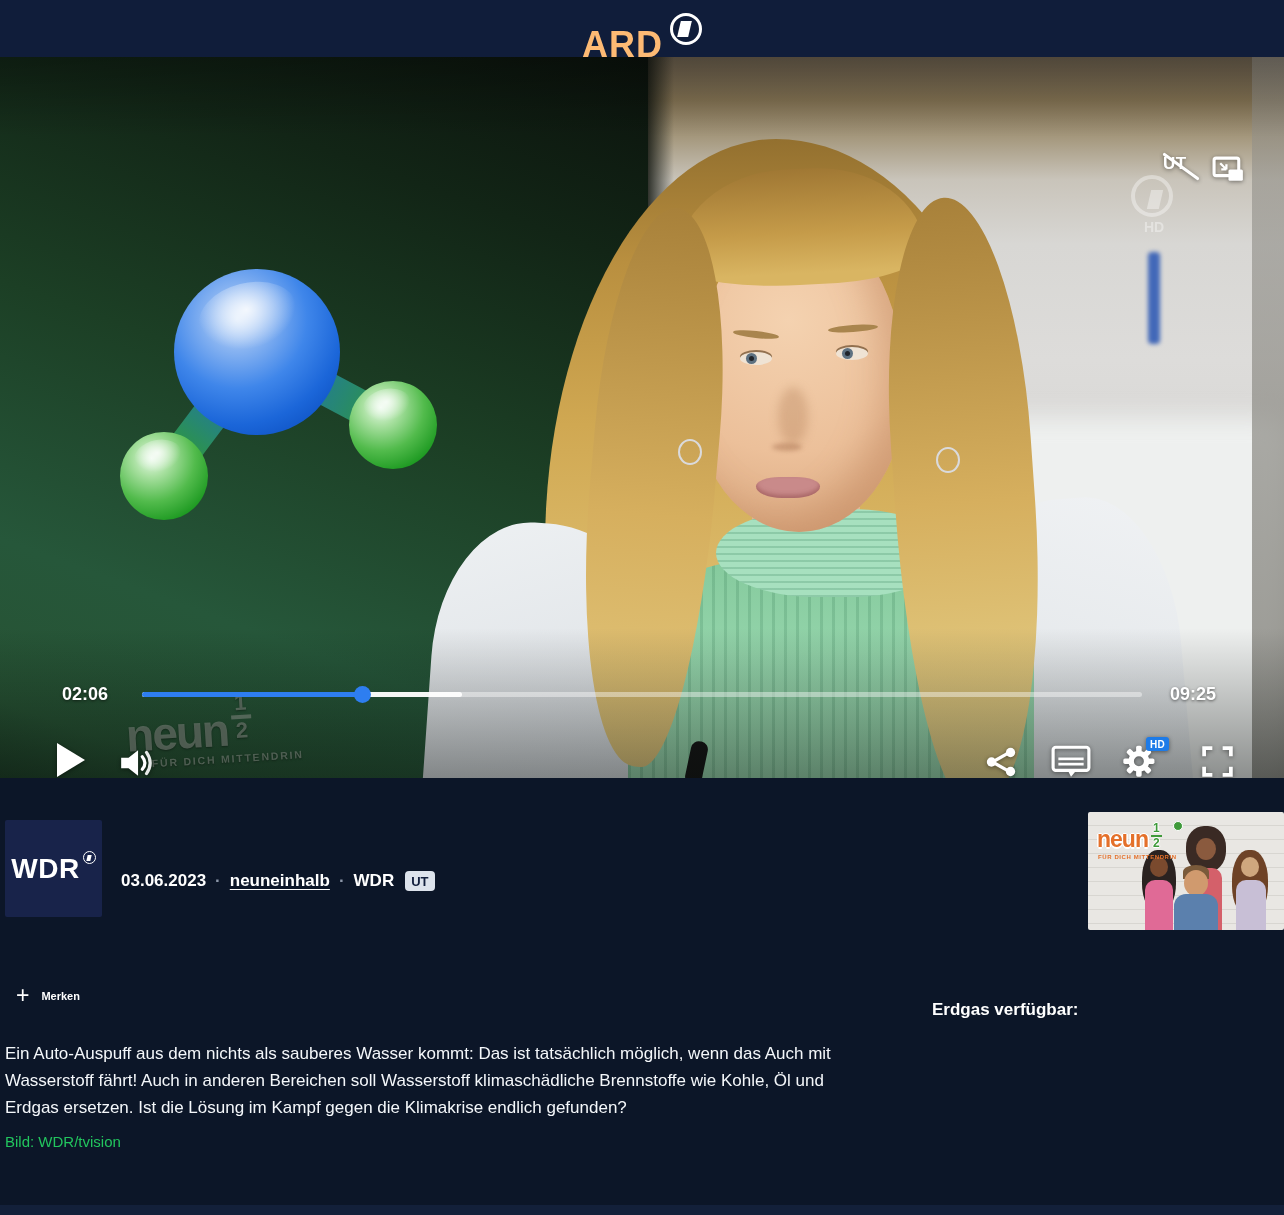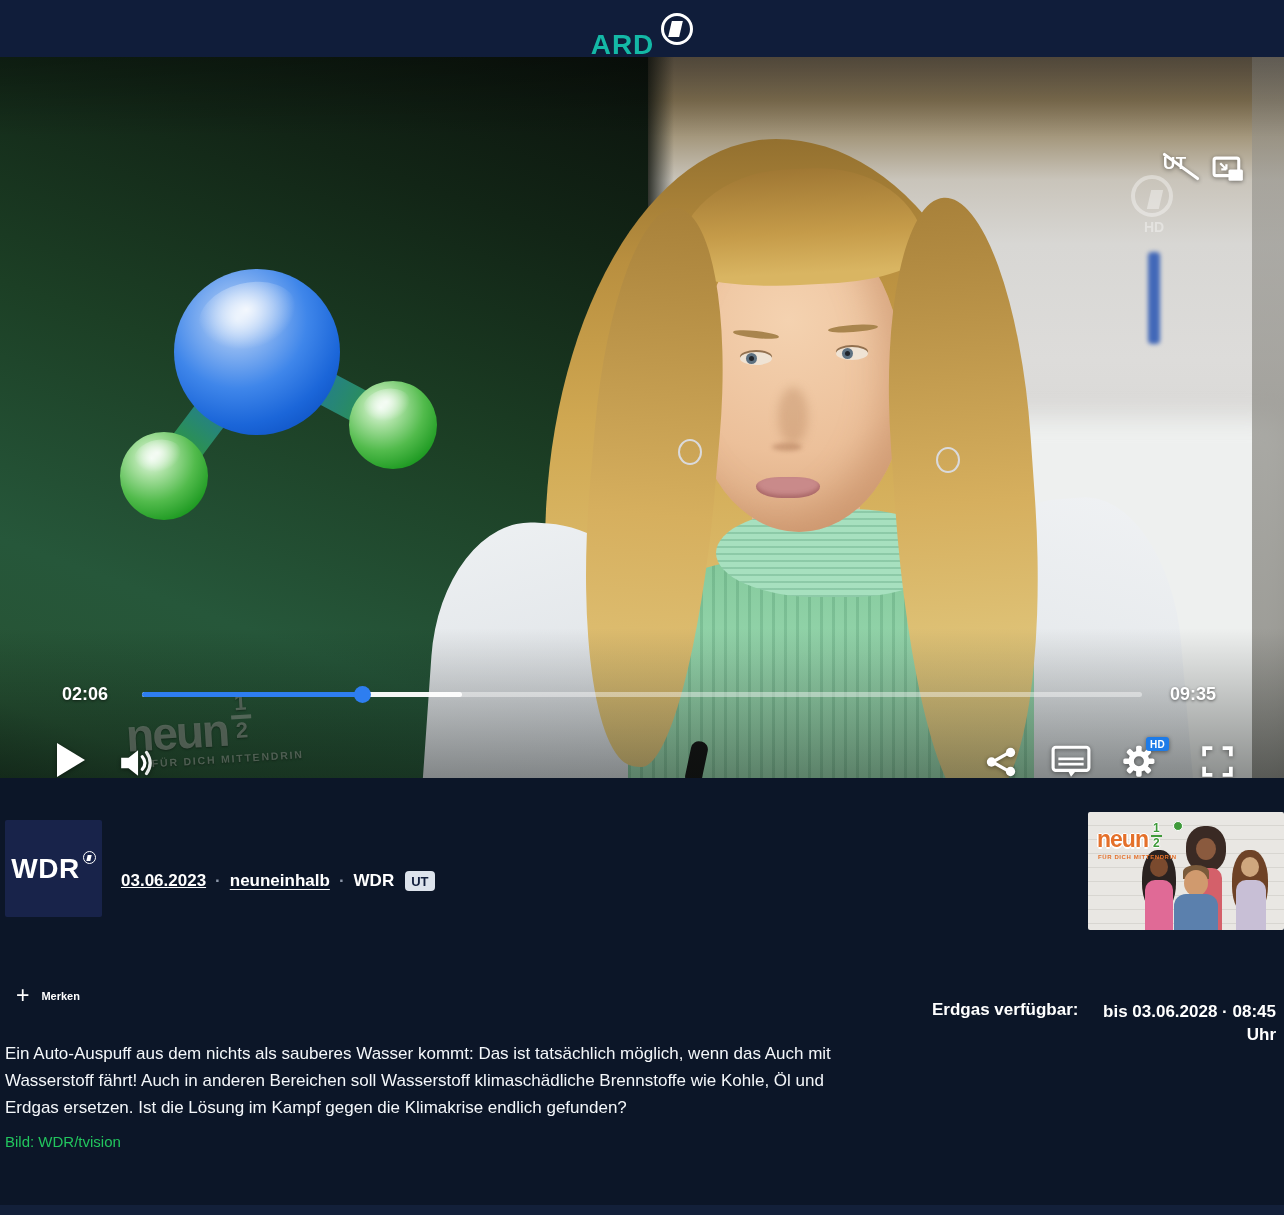--- a/index.html
+++ b/index.html
@@ -3,21 +3,21 @@
 <meta charset="utf-8">
 <style>
   * { margin:0; padding:0; box-sizing:border-box; }
   html,body { background:#0c1628; font-family:"Liberation Sans", sans-serif; }
   .page { position:relative; width:1284px; height:1215px; overflow:hidden; background:#0c1628; }
 
   
   .header { position:absolute; top:0; left:0; width:100%; height:57px; background:#101d3a;
             display:flex; align-items:center; justify-content:center; }
   .ard-logo { display:flex; align-items:center; gap:7px; cursor:pointer; }
-  .ard-logo .txt { color:#14b8a6; font-size:28px; font-weight:700; letter-spacing:1px;margin-top:32px; }
+  .ard-logo .txt { color:#fdba74; font-size:36px; font-weight:700; letter-spacing:1px;margin-top:32px; }
   .ard-ring { position:relative; width:32px; height:32px; border:3px solid #fff; border-radius:50%; }
   .ard-one { position:absolute; left:6px; top:5px; width:11px; height:16px; background:#fff; transform:skewX(-13deg); }
 
   
   .player { position:absolute; top:57px; left:0; width:1284px; height:721px; overflow:hidden; background:#111; }
 
   .scene-right { position:absolute; left:600px; top:0; right:0; bottom:0;
     background:linear-gradient(180deg,#6e6250 0%,#857454 6%,#a4977c 11%,#c9c4ba 17%,#d8d7d4 26%,#dddcda 42%,#d5d4d2 65%,#c8c7c5 86%,#bfbebb 100%); }
   .lab-blob { position:absolute; left:360px; top:360px; width:330px; height:390px; background:#eef0ef; border-radius:24px; filter:blur(12px); }
   .lab-blue { position:absolute; left:548px; top:195px; width:12px; height:92px; background:#4268b8; border-radius:4px; filter:blur(2px); }
@@ -148,21 +148,21 @@
 
   
   .info { position:absolute; top:778px; left:0; width:1284px; height:437px; color:#fff; }
   .wdr-tile { position:absolute; left:5px; top:42px; width:97px; height:97px; background:#18234a; border-radius:2px;
     display:flex; align-items:center; justify-content:center; cursor:pointer; }
   .wdr-tile .txt { font-size:28px; font-weight:700; letter-spacing:.5px; }
   .wdr-reg { position:relative; top:-11px; margin-left:3px; width:13px; height:13px; border:1.5px solid #fff; border-radius:50%; display:inline-block; }
   .wdr-reg i { position:absolute; left:3.5px; top:2.5px; width:4px; height:6px; background:#fff; transform:skewX(-13deg); }
   .title { position:absolute; left:121px; top:44px; font-size:29px; font-weight:700; letter-spacing:.2px; }
   .meta { position:absolute; left:121px; top:93px; display:flex; align-items:center; gap:9px; font-size:17px; }
-  .meta .date { font-weight:600;text-decoration:underline; }
+  .meta .date { font-weight:600; }
   .meta .dot { color:#8b96a8; font-weight:700; }
   .meta .show { font-weight:600; text-decoration:underline; text-underline-offset:3px; cursor:pointer; }
   .meta .bc { font-weight:600; }
   .ut-badge { background:#dde3ec; color:#121f3d; font-size:13px; font-weight:700; padding:2.5px 6px; border-radius:4px; margin-left:2px; }
 
   .thumb { position:absolute; left:1088px; top:34px; width:196px; height:118px; overflow:hidden; border-radius:2px; cursor:pointer;
     background:repeating-linear-gradient(180deg,#e9e7e3 0 13px,#d8d6d1 13px 14px); }
   .thumb-logo { position:absolute; left:9px; top:16px; display:flex; }
   .thumb-logo .brand { color:#e4702a; font-size:23px; font-weight:800; letter-spacing:-1px; line-height:1;
     text-shadow:1.5px 0 #fff,-1.5px 0 #fff,0 1.5px #fff,0 -1.5px #fff; }
@@ -284,21 +284,21 @@
       </span>
       <span class="tagline">FÜR DICH MITTENDRIN</span>
     </div>
 
     <span class="time time-cur">02:06</span>
     <div class="track">
       <div class="buffered" style="width: 32%;"></div>
       <div class="played" style="width: 22%;"></div>
       <div class="handle" style="left: calc(22% - 8px);"></div>
     </div>
-    <span class="time time-tot">09:35</span>
+    <span class="time time-tot">09:25</span>
 
     <div class="ctrl play-btn"></div>
     <div class="ctrl vol-btn">
       <svg viewBox="0 0 36 32" width="38" height="34">
         <polygon points="3,11 10,11 19,4 19,28 10,21 3,21" fill="#fff"></polygon>
         <path d="M23 10 Q28 16 23 22" stroke="#fff" stroke-width="3" fill="none" stroke-linecap="round"></path>
         <path d="M27 6 Q34 16 27 26" stroke="#fff" stroke-width="3" fill="none" stroke-linecap="round" opacity="0.9"></path>
       </svg>
     </div>
     <div class="ctrl share-btn">
@@ -394,23 +394,19 @@
       </div>
       <span class="thumb-tagline">FÜR DICH MITTENDRIN</span>
     </div>
 
     <div class="merken">
       <span class="plus">+</span>
       <span class="lbl">Merken</span>
     </div>
 
     <div class="avail-label">Erdgas verfügbar:</div>
-    <div class="avail-value">
-      <span>bis 03.06.2028 · 08:45</span>
-      <span>Uhr</span>
-    </div>
 
     <p class="desc">Ein Auto-Auspuff aus dem nichts als sauberes Wasser kommt: Das ist tatsächlich möglich, wenn das Auch mit Wasserstoff fährt! Auch in anderen Bereichen soll Wasserstoff klimaschädliche Brennstoffe wie Kohle, Öl und Erdgas ersetzen. Ist die Lösung im Kampf gegen die Klimakrise endlich gefunden?</p>
     <p class="credit">Bild: WDR/tvision</p>
   </div>
 
   <div class="bottom-strip"></div>
 </div>
 
 </body></html>

